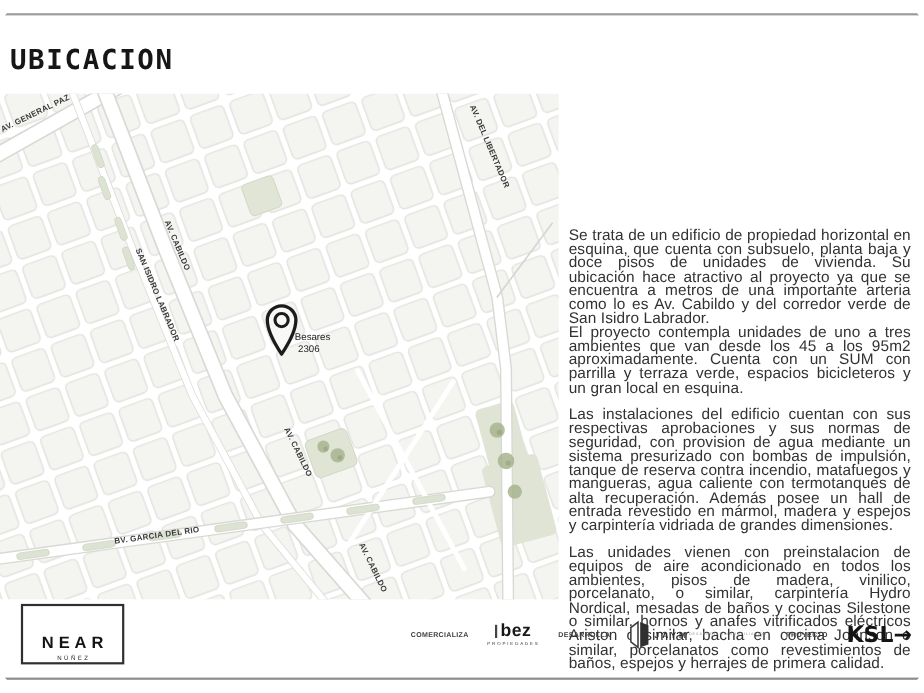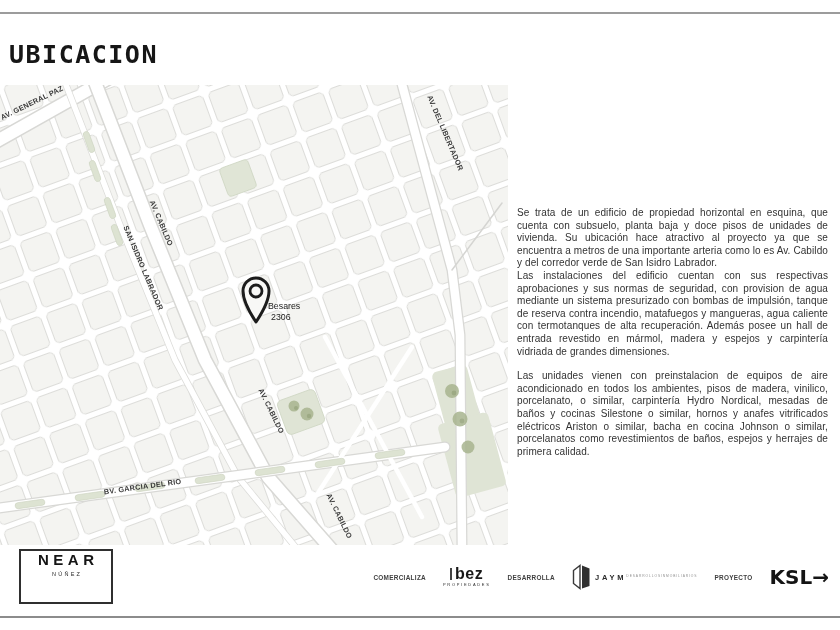--- a/index.html
+++ b/index.html
@@ -1,37 +1,37 @@
 <!DOCTYPE html>
 <html><head>
 <meta charset="utf-8">
 <style>
   html,body{margin:0;padding:0;background:#ffffff;}
   .slide{position:relative;width:840px;height:630px;background:#ffffff;overflow:hidden;
-         font-family:"Liberation Sans",sans-serif;}
+         font-family:"Liberation Sans",sans-serif;border-radius:30px;}
   .rule{position:absolute;left:0;width:840px;height:2px;}
   .rule-top{top:12px;background:#9c9c9c;}
   .rule-bottom{top:616px;background:#8c8c8c;}
   .title{position:absolute;left:9px;top:40px;margin:0;
          font-family:"DejaVu Sans Mono",monospace;font-weight:700;
          font-size:25px;letter-spacing:1.5px;color:#161616;}
   
   .map{position:absolute;left:0;top:85px;width:508px;height:460px;}
   .map text{font-family:"Liberation Sans",sans-serif;}
   .road-label{font-size:7.3px;font-weight:bold;fill:#3a3a3a;letter-spacing:0.25px;text-anchor:middle;}
   .pin-label{font-size:8.8px;fill:#222222;font-weight:500;}
   
   .desc{position:absolute;left:517px;top:207px;width:311px;color:#323232;
-        font-size:10px;line-height:12.6px;text-align:justify;letter-spacing:0.1px;}
+        font-size:14px;line-height:12.6px;text-align:justify;letter-spacing:0.1px;}
   .desc p{margin:0;}
   .desc p.gap{margin-bottom:12px;}
   
   .near-box{position:absolute;left:19px;top:549px;width:90px;height:51px;
             border:2px solid #2f2f2f;display:flex;flex-direction:column;
-            align-items:center;justify-content:flex-start;background:#ffffff;}
+            align-items:center;justify-content:flex-end;background:#ffffff;}
   .near-name{font-size:15px;font-weight:bold;letter-spacing:4.5px;text-indent:4.5px;color:#141414;}
   .near-loc{font-size:5.5px;letter-spacing:2.2px;text-indent:2.2px;color:#2a2a2a;margin-top:3px;}
   
   .footer{position:absolute;right:11px;top:561px;height:32px;display:flex;
           align-items:center;gap:17px;}
   .f-cap{font-size:6.4px;font-weight:bold;letter-spacing:0.3px;color:#3f3f3f;white-space:nowrap;}
   .bez{display:flex;flex-direction:column;align-items:center;}
   .bez-row{display:flex;align-items:center;}
   .bez-bar{width:1.5px;height:12px;background:#444444;margin-right:3px;}
   .bez-name{font-size:16px;font-weight:800;color:#181818;letter-spacing:0.5px;line-height:14px;}
@@ -131,20 +131,21 @@
         <path d="M256,237 C250,228 243,215.5 243,206 A13,13 0 1 1 269,206 C269,215.5 262,228 256,237 Z" fill="#f8f8f6" stroke="#1c1c1c" stroke-width="3" stroke-linejoin="round"></path>
         <circle cx="256" cy="206" r="6" fill="none" stroke="#1c1c1c" stroke-width="2.8"></circle>
       </g>
       <text class="pin-label" x="268" y="224">Besares</text>
       <text class="pin-label" x="271" y="235">2306</text>
     </svg>
   </div>
 
   <div class="desc">
     <p>Se trata de un edificio de propiedad horizontal en esquina, que cuenta con subsuelo, planta baja y doce pisos de unidades de vivienda. Su ubicación hace atractivo al proyecto ya que se encuentra a metros de una importante arteria como lo es Av. Cabildo y del corredor verde de San Isidro Labrador.</p>
+    <p class="gap">El proyecto contempla unidades de uno a tres ambientes que van desde los 45 a los 95m2 aproximadamente. Cuenta con un SUM con parrilla y terraza verde, espacios bicicleteros y un gran local en esquina.</p>
     <p class="gap">Las instalaciones del edificio cuentan con sus respectivas aprobaciones y sus normas de seguridad, con provision de agua mediante un sistema presurizado con bombas de impulsión, tanque de reserva contra incendio, matafuegos y mangueras, agua caliente con termotanques de alta recuperación. Además posee un hall de entrada revestido en mármol, madera y espejos y carpintería vidriada de grandes dimensiones.</p>
     <p>Las unidades vienen con preinstalacion de equipos de aire acondicionado en todos los ambientes, pisos de madera, vinilico, porcelanato, o similar, carpintería Hydro Nordical, mesadas de baños y cocinas Silestone o similar, hornos y anafes vitrificados eléctricos Ariston o similar, bacha en cocina Johnson o similar, porcelanatos como revestimientos de baños, espejos y herrajes de primera calidad.</p>
   </div>
 
   <div class="near-box">
     <div class="near-name">NEAR</div>
     <div class="near-loc">NÚÑEZ</div>
   </div>
 
   <div class="footer">

